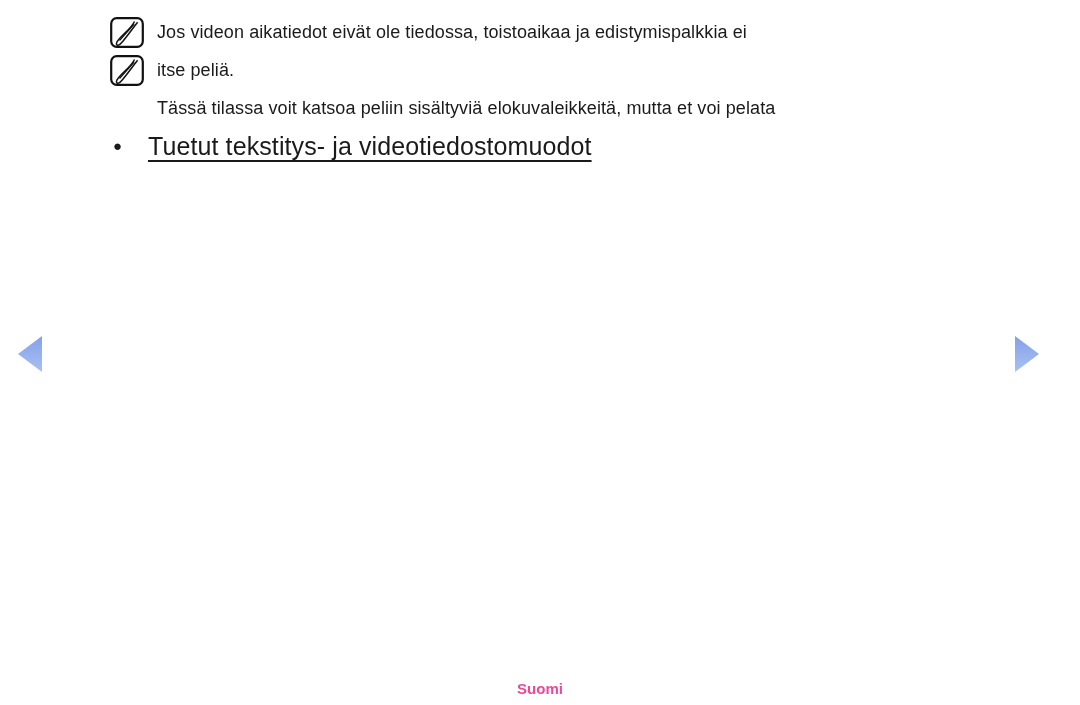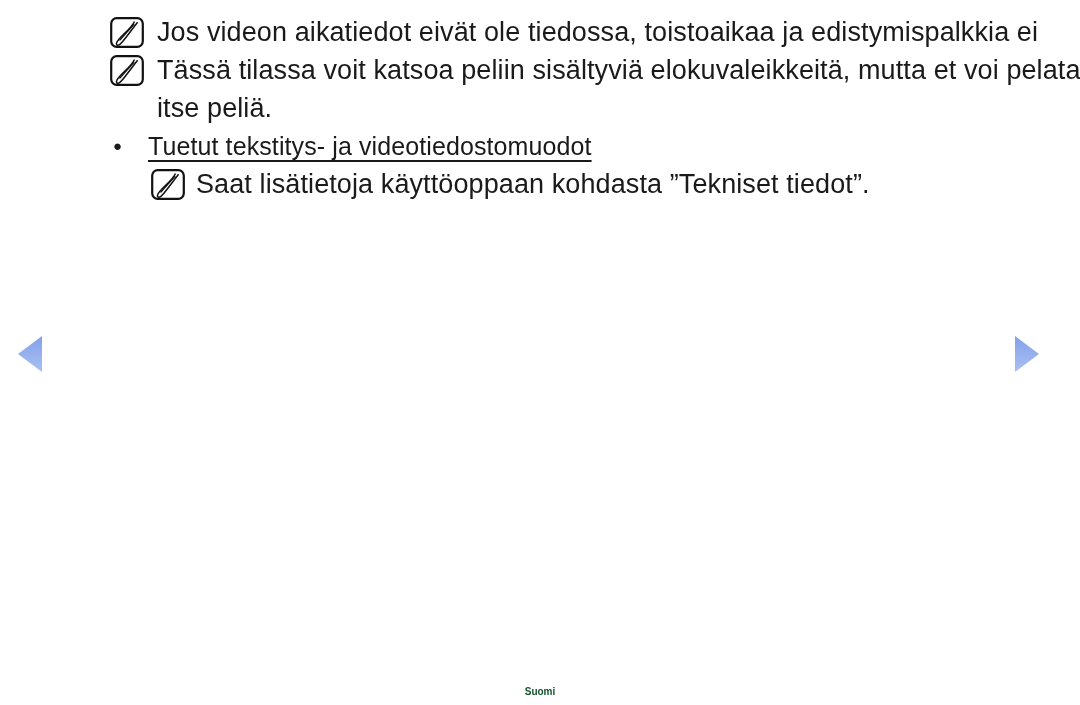--- a/index.html
+++ b/index.html
@@ -29,21 +29,21 @@
   .note-icon {
     flex: 0 0 auto;
     width: 34px;
     height: 31px;
     margin-top: 4px;
     margin-right: 13px;
   }
   .note-row.sub .note-icon { margin-right: 11px; }
   .note-text { min-width: 0; }
   .line {
-    font-size: 27px;
+    font-size: 18px;
     line-height: 38px;
     white-space: nowrap;
     letter-spacing: 0.1px;
   }
   .bullet-row {
     display: flex;
     align-items: flex-start;
     padding-left: 113px;
   }
   .bullet-glyph {
@@ -73,23 +73,23 @@
     display: block;
   }
   .nav-arrow.prev { left: 16px; }
   .nav-arrow.next { left: 1013px; }
   .footer {
     position: absolute;
     left: 0;
     right: 0;
     bottom: 8px;
     text-align: center;
-    font-size: 10px;
+    font-size: 15px;
     font-weight: bold;
-    color: #14532d;
+    color: #ec4899;
   }
 </style>
 </head>
 <body>
 
 <div class="page">
   <main class="content">
 
     <div class="note-row">
       <span class="note-icon">
@@ -106,42 +106,30 @@
 
     <div class="note-row">
       <span class="note-icon">
         <svg width="34" height="31" viewBox="0 0 34 31">
           <rect x="1.2" y="1.2" width="31.6" height="28.6" rx="5.5" ry="5.5" fill="none" stroke="#111111" stroke-width="2.2"></rect>
           <path d="M24.5 4.5 C22.5 9.5 17 14 10.5 20.5 C7.5 23.5 5.4 26.6 6.9 27.8 C8.4 29 10.7 26.9 12.9 24.2 C18.6 17.4 22.6 11.4 27.6 5.2" fill="none" stroke="#111111" stroke-width="1.5"></path>
           <path d="M9.5 23.5 L24.2 7.2" fill="none" stroke="#111111" stroke-width="1.2"></path>
         </svg>
       </span>
       <div class="note-text">
+        <div class="line">itse peliä.</div>
         <div class="line">Tässä tilassa voit katsoa peliin sisältyviä elokuvaleikkeitä, mutta et voi pelata</div>
-        <div class="line">itse peliä.</div>
       </div>
     </div>
 
     <div class="bullet-row">
       <span class="bullet-glyph">●</span>
       <span class="bullet-label">Tuetut tekstitys- ja videotiedostomuodot</span>
     </div>
 
-    <div class="note-row sub">
-      <span class="note-icon">
-        <svg width="34" height="31" viewBox="0 0 34 31">
-          <rect x="1.2" y="1.2" width="31.6" height="28.6" rx="5.5" ry="5.5" fill="none" stroke="#111111" stroke-width="2.2"></rect>
-          <path d="M24.5 4.5 C22.5 9.5 17 14 10.5 20.5 C7.5 23.5 5.4 26.6 6.9 27.8 C8.4 29 10.7 26.9 12.9 24.2 C18.6 17.4 22.6 11.4 27.6 5.2" fill="none" stroke="#111111" stroke-width="1.5"></path>
-          <path d="M9.5 23.5 L24.2 7.2" fill="none" stroke="#111111" stroke-width="1.2"></path>
-        </svg>
-      </span>
-      <div class="note-text">
-        <div class="line">Saat lisätietoja käyttöoppaan kohdasta ”Tekniset tiedot”.</div>
-      </div>
-    </div>
 
   </main>
 
   <button class="nav-arrow prev" aria-label="previous page">
     <svg width="28" height="40" viewBox="0 0 28 40">
       <defs>
         <linearGradient id="agL" x1="0" y1="0" x2="0" y2="1">
           <stop offset="0" stop-color="#84a1e9"></stop>
           <stop offset="1" stop-color="#a9c0f3"></stop>
         </linearGradient>

